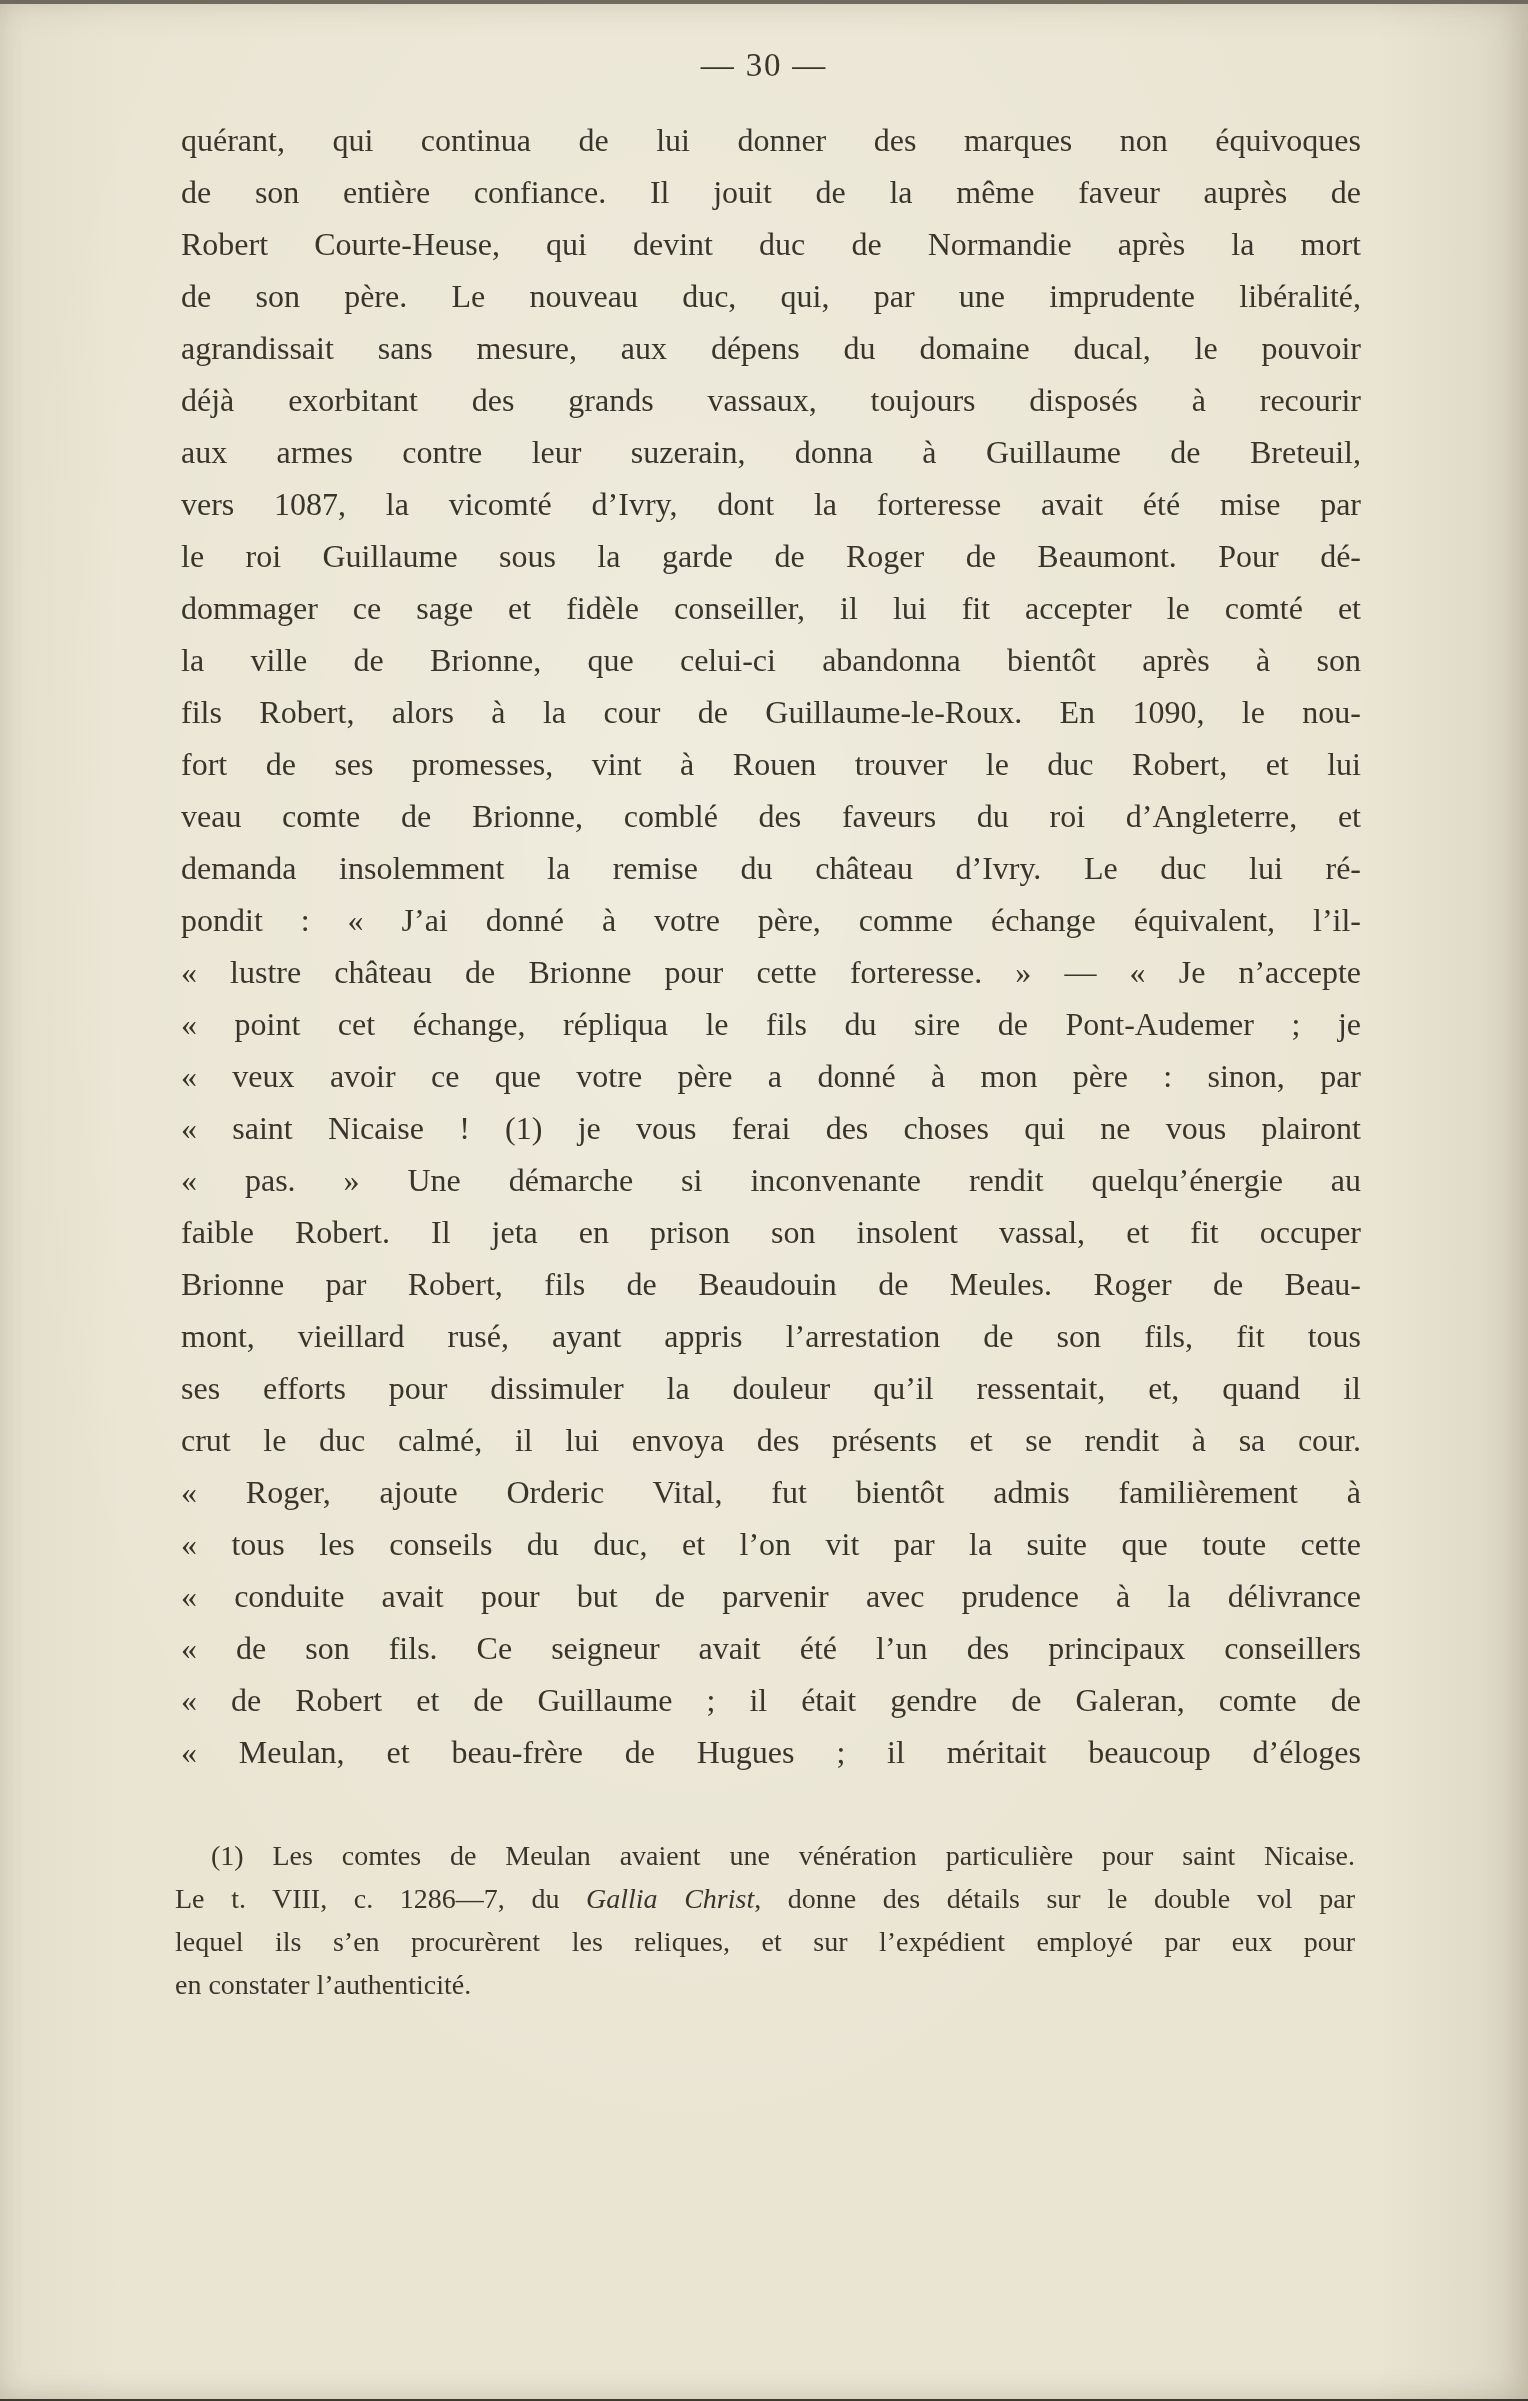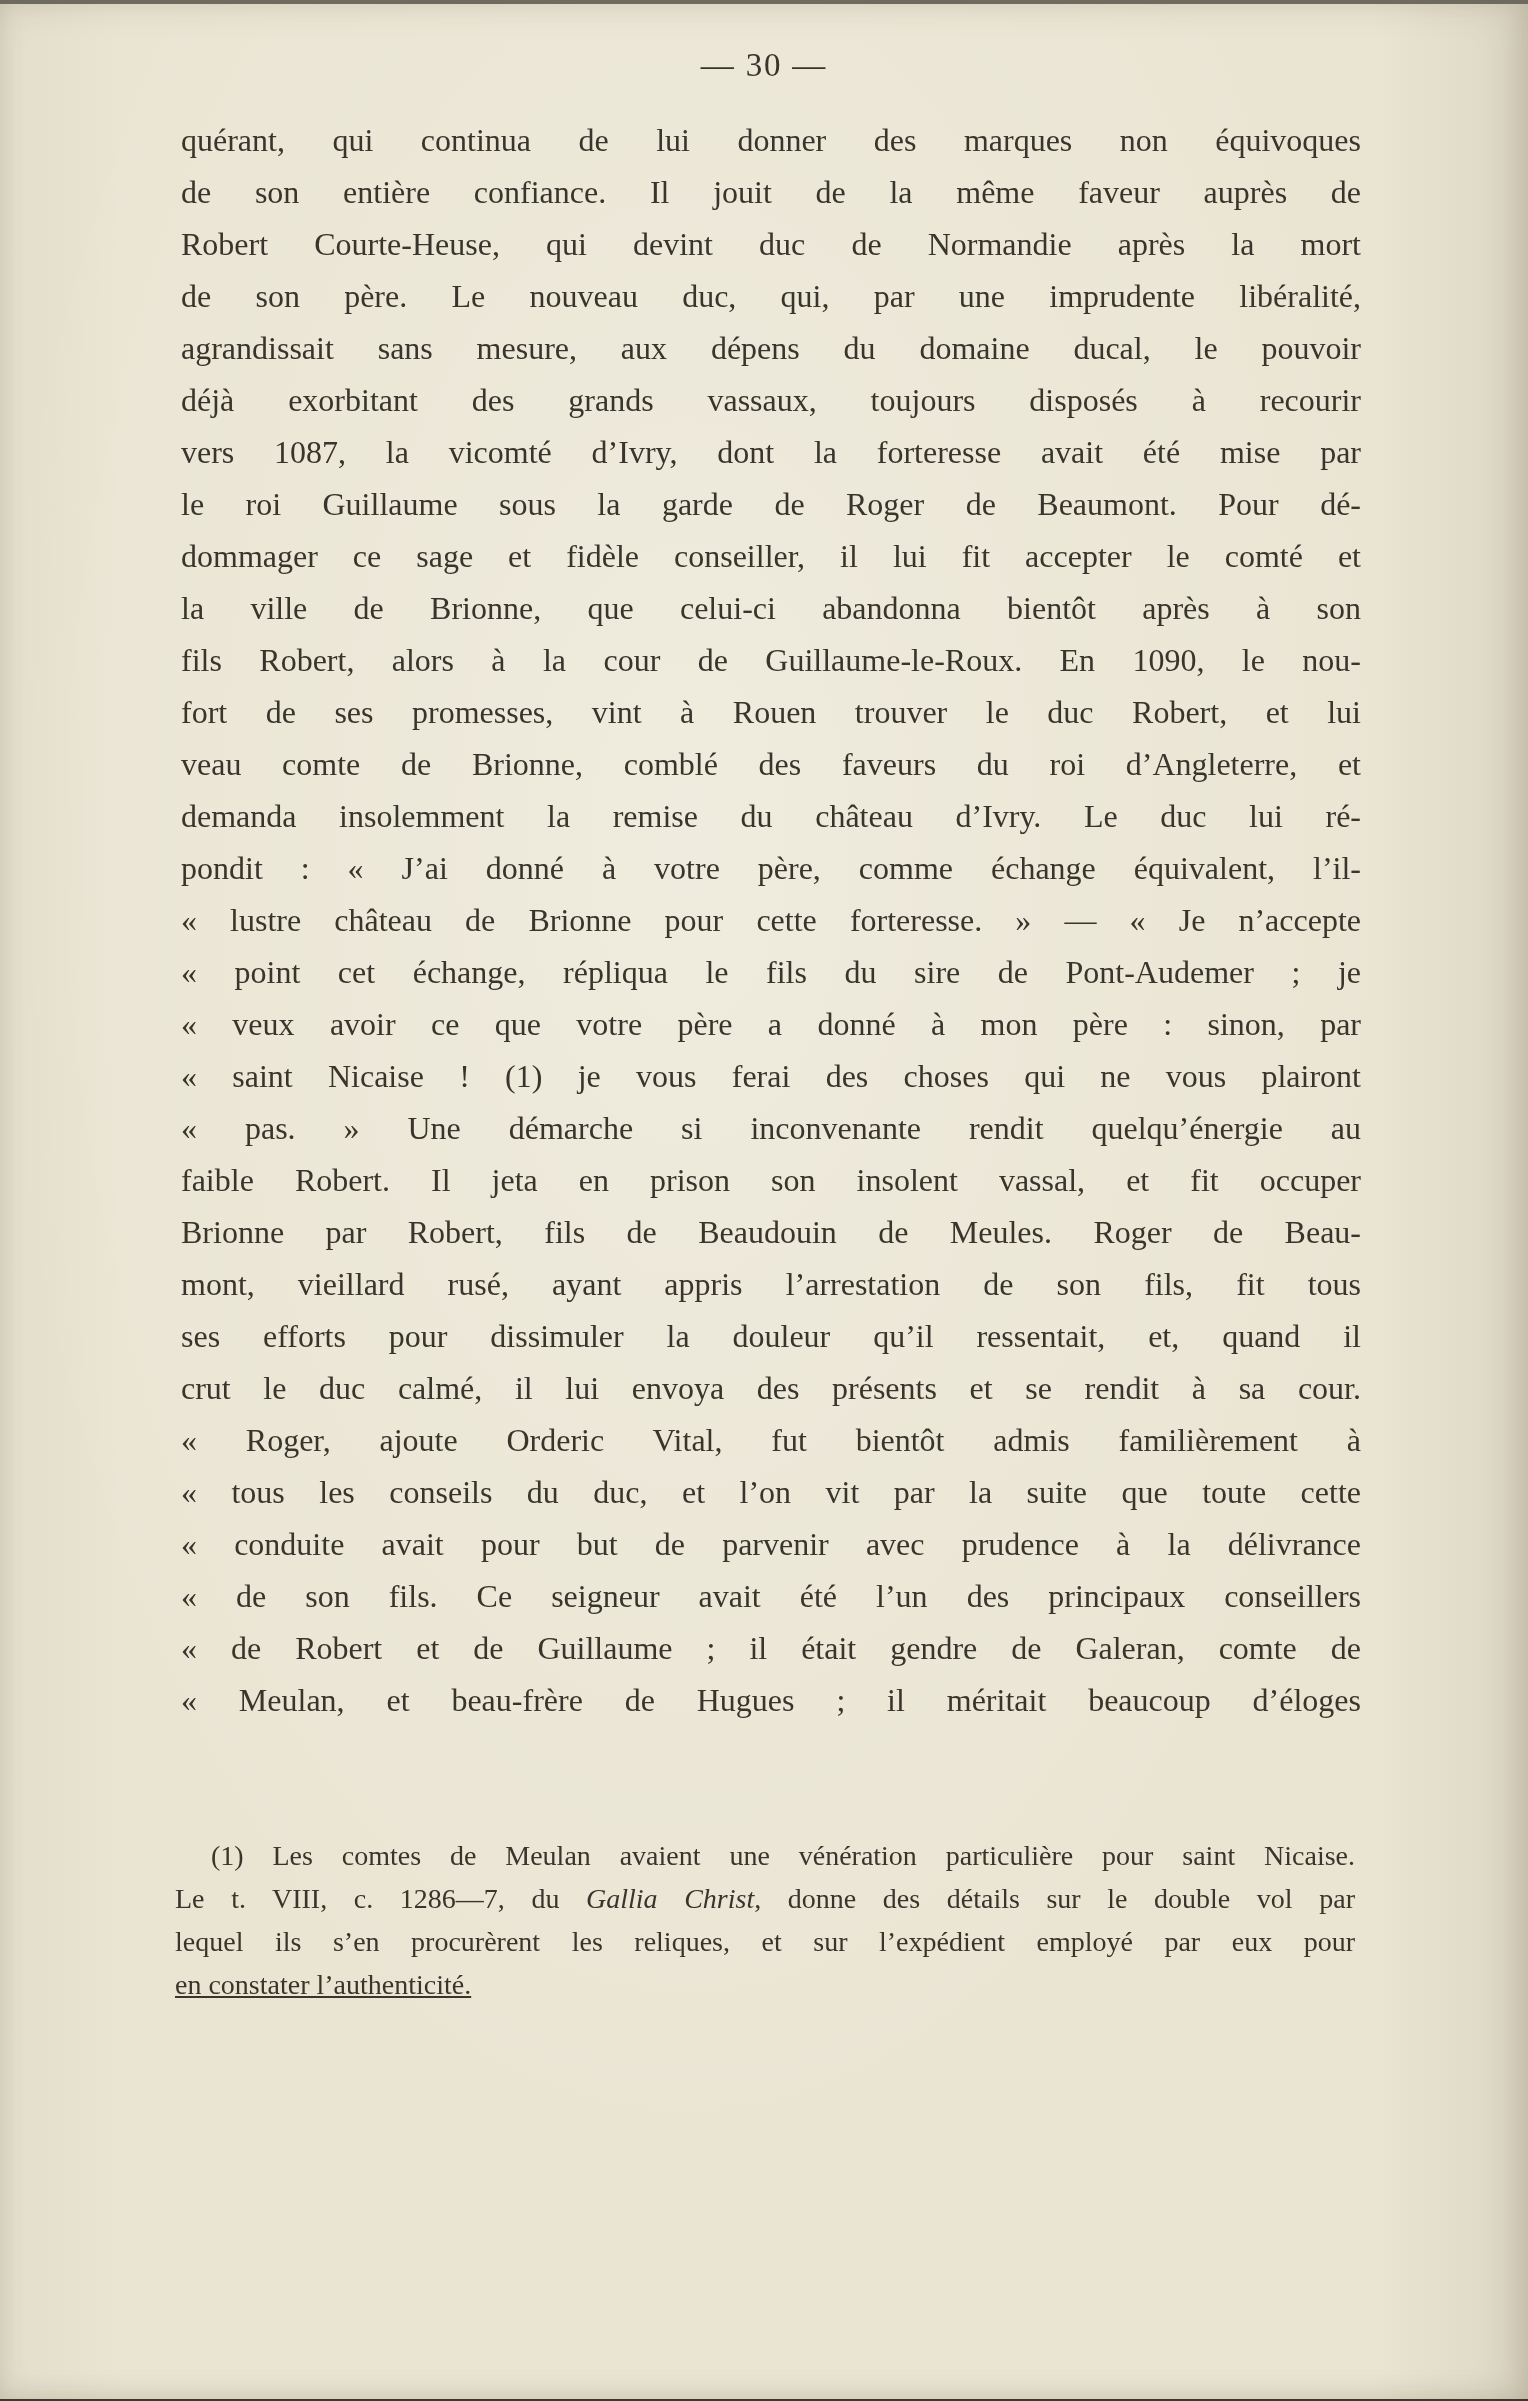--- a/index.html
+++ b/index.html
@@ -63,39 +63,39 @@
   .fn-line {
     line-height: 43px;
     text-align: justify;
     text-align-last: justify;
   }
   .fn-first {
     text-indent: 36px;
   }
   .fn-last {
     text-align-last: left;
-    text-decoration: underline;
   }
   .italic {
     font-style: italic;
   }
 </style>
 </head>
 <body>
 
 <div class="page">
   <div class="page-number">— 30 —</div>
 
   <div class="body-text">
       <div class="line">quérant, qui continua de lui donner des marques non équivoques</div>
       <div class="line">de son entière confiance. Il jouit de la même faveur auprès de</div>
       <div class="line">Robert Courte-Heuse, qui devint duc de Normandie après la mort</div>
       <div class="line">de son père. Le nouveau duc, qui, par une imprudente libéralité,</div>
       <div class="line">agrandissait sans mesure, aux dépens du domaine ducal, le pouvoir</div>
       <div class="line">déjà exorbitant des grands vassaux, toujours disposés à recourir</div>
+      <div class="line">aux armes contre leur suzerain, donna à Guillaume de Breteuil,</div>
       <div class="line">vers 1087, la vicomté d’Ivry, dont la forteresse avait été mise par</div>
       <div class="line">le roi Guillaume sous la garde de Roger de Beaumont. Pour dé-</div>
       <div class="line">dommager ce sage et fidèle conseiller, il lui fit accepter le comté et</div>
       <div class="line">la ville de Brionne, que celui-ci abandonna bientôt après à son</div>
       <div class="line">fils Robert, alors à la cour de Guillaume-le-Roux. En 1090, le nou-</div>
       <div class="line">fort de ses promesses, vint à Rouen trouver le duc Robert, et lui</div>
       <div class="line">veau comte de Brionne, comblé des faveurs du roi d’Angleterre, et</div>
       <div class="line">demanda insolemment la remise du château d’Ivry. Le duc lui ré-</div>
       <div class="line">pondit : « J’ai donné à votre père, comme échange équivalent, l’il-</div>
       <div class="line">« lustre château de Brionne pour cette forteresse. » — « Je n’accepte</div>

